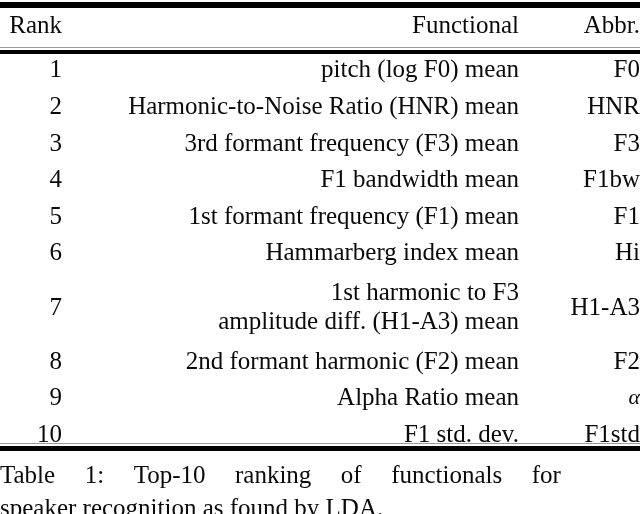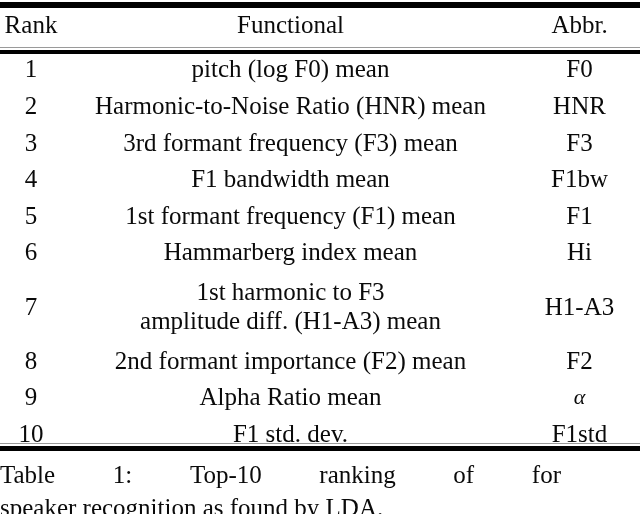--- a/index.html
+++ b/index.html
@@ -51,21 +51,21 @@
     width: 640px;
     border-collapse: collapse;
     font-size: 25px;
     line-height: 1.04;
   }
   table.tbl td, table.tbl th {
     padding: 0;
     border: 0;
     vertical-align: middle;
     font-weight: normal;
-    text-align: center;
+    text-align: right;
   }
 
   .col-rank  { width: 62px; }
   .col-func  { width: 457px; }
   .col-abbr  { width: 121px; }
 
   .cell-rank {
     text-align: right;
     padding-right: 33px;
     white-space: nowrap;
@@ -187,21 +187,21 @@
       <tr class="tall-row">
         <td class="cell-rank">7</td>
         <td class="cell-func two-line">
           <span class="ln">1st harmonic to F3</span>
           <span class="ln">amplitude diff. (H1-A3) mean</span>
         </td>
         <td class="cell-abbr">H1-A3</td>
       </tr>
       <tr>
         <td class="cell-rank">8</td>
-        <td class="cell-func">2nd formant importance (F2) mean</td>
+        <td class="cell-func">2nd formant harmonic (F2) mean</td>
         <td class="cell-abbr">F2</td>
       </tr>
       <tr>
         <td class="cell-rank">9</td>
         <td class="cell-func">Alpha Ratio mean</td>
         <td class="cell-abbr alpha">α</td>
       </tr>
       <tr class="last-row">
         <td class="cell-rank">10</td>
         <td class="cell-func">F1 std. dev.</td>
@@ -210,18 +210,19 @@
     </tbody>
   </table>
 
   <div class="caption">
     <span class="cap-line cap-line-1" id="caption-line-1">
         <span>Table</span>
         <span>1:</span>
         <span>Top-10</span>
         <span>ranking</span>
         <span>of</span>
+        <span>functionals</span>
         <span>for</span>
       </span>
     <span class="cap-line">speaker recognition as found by LDA.</span>
   </div>
 
 </div>
 
 </body></html>

